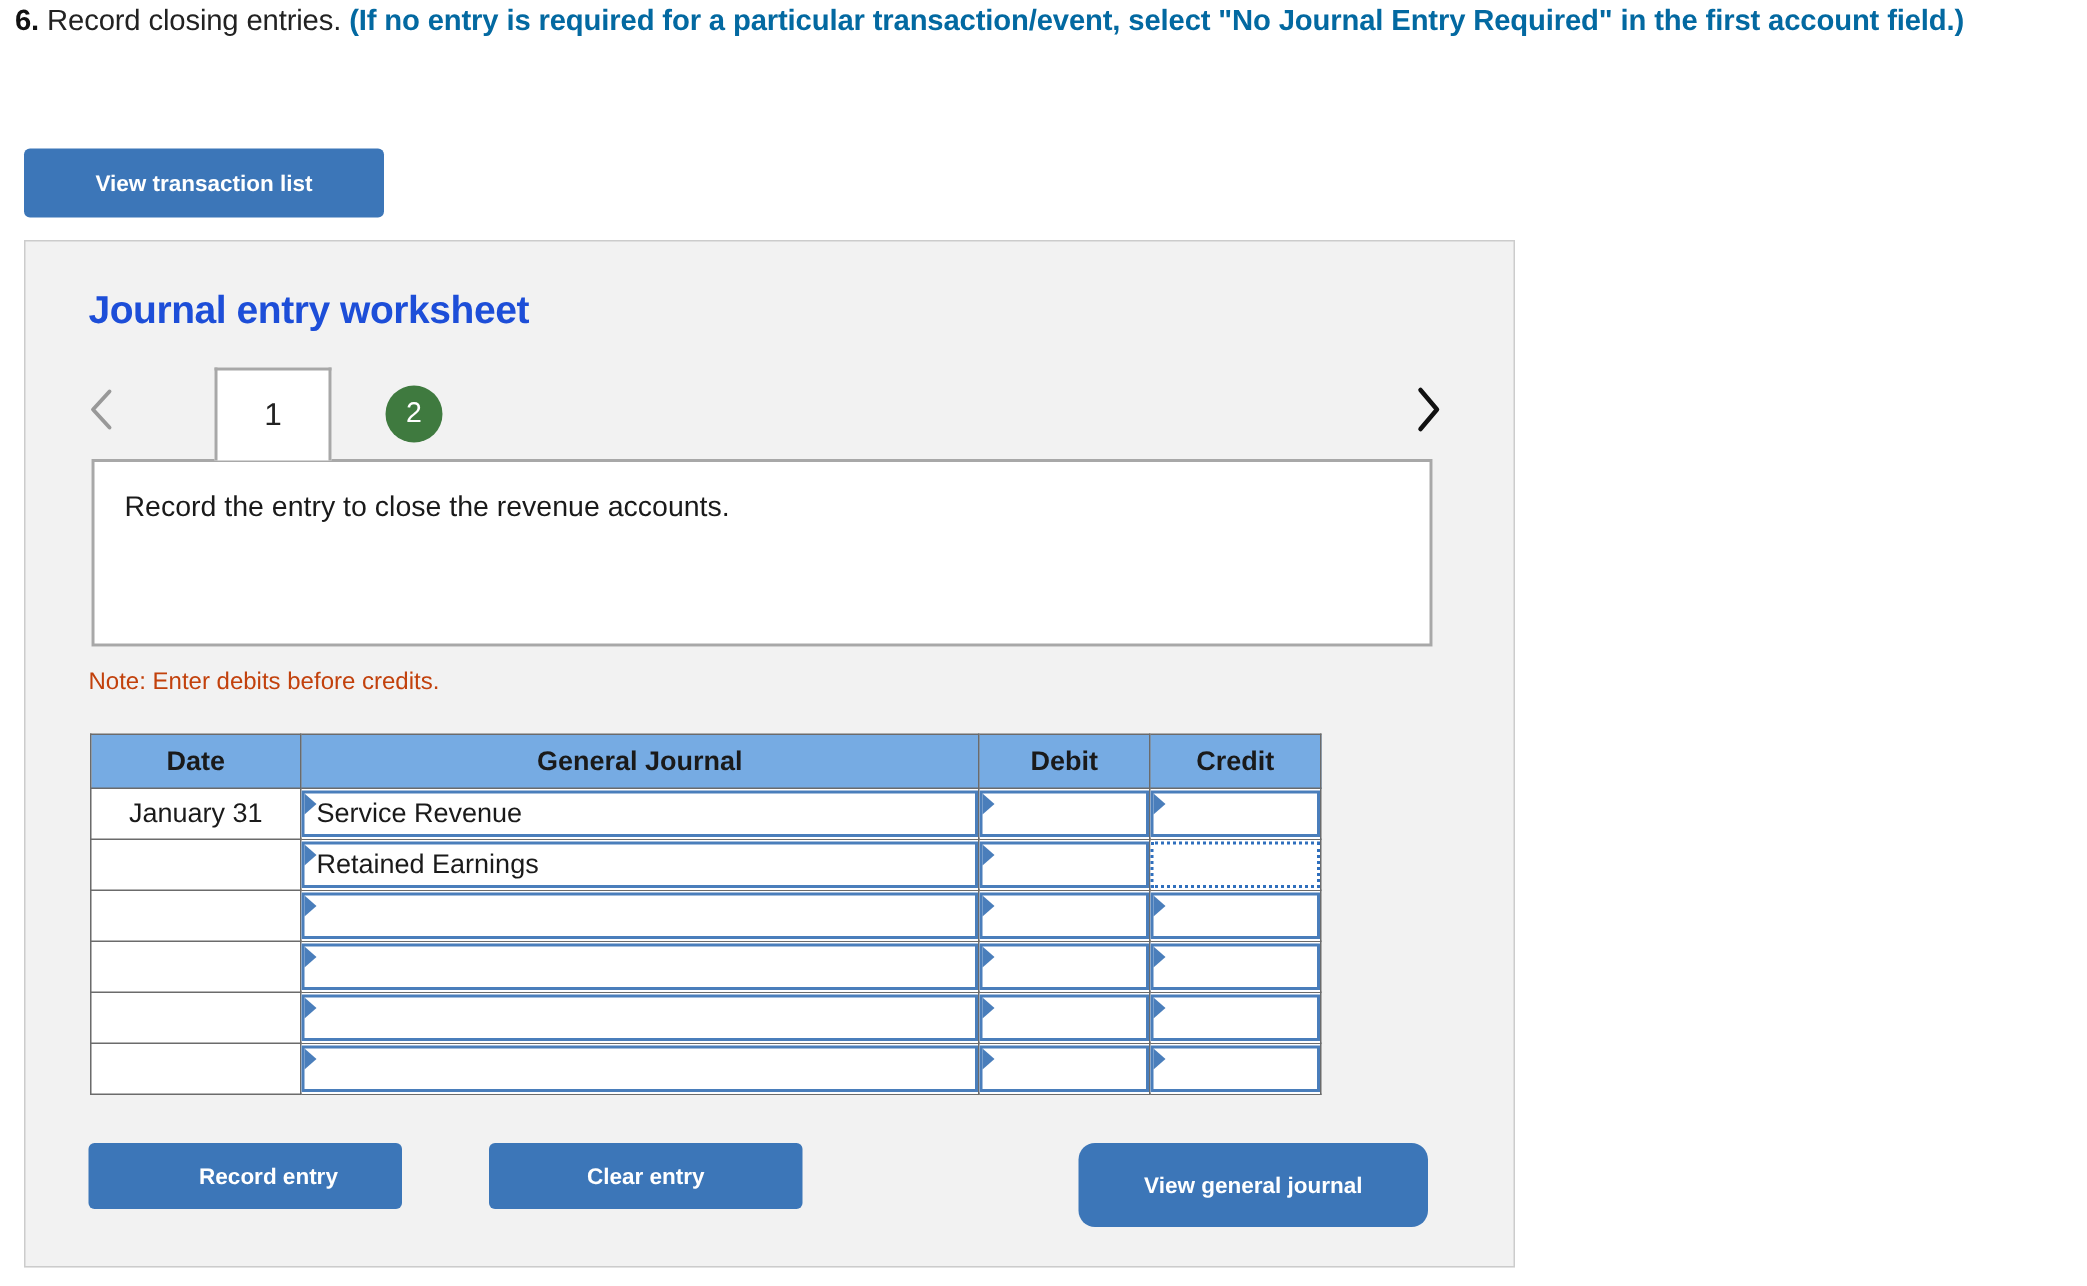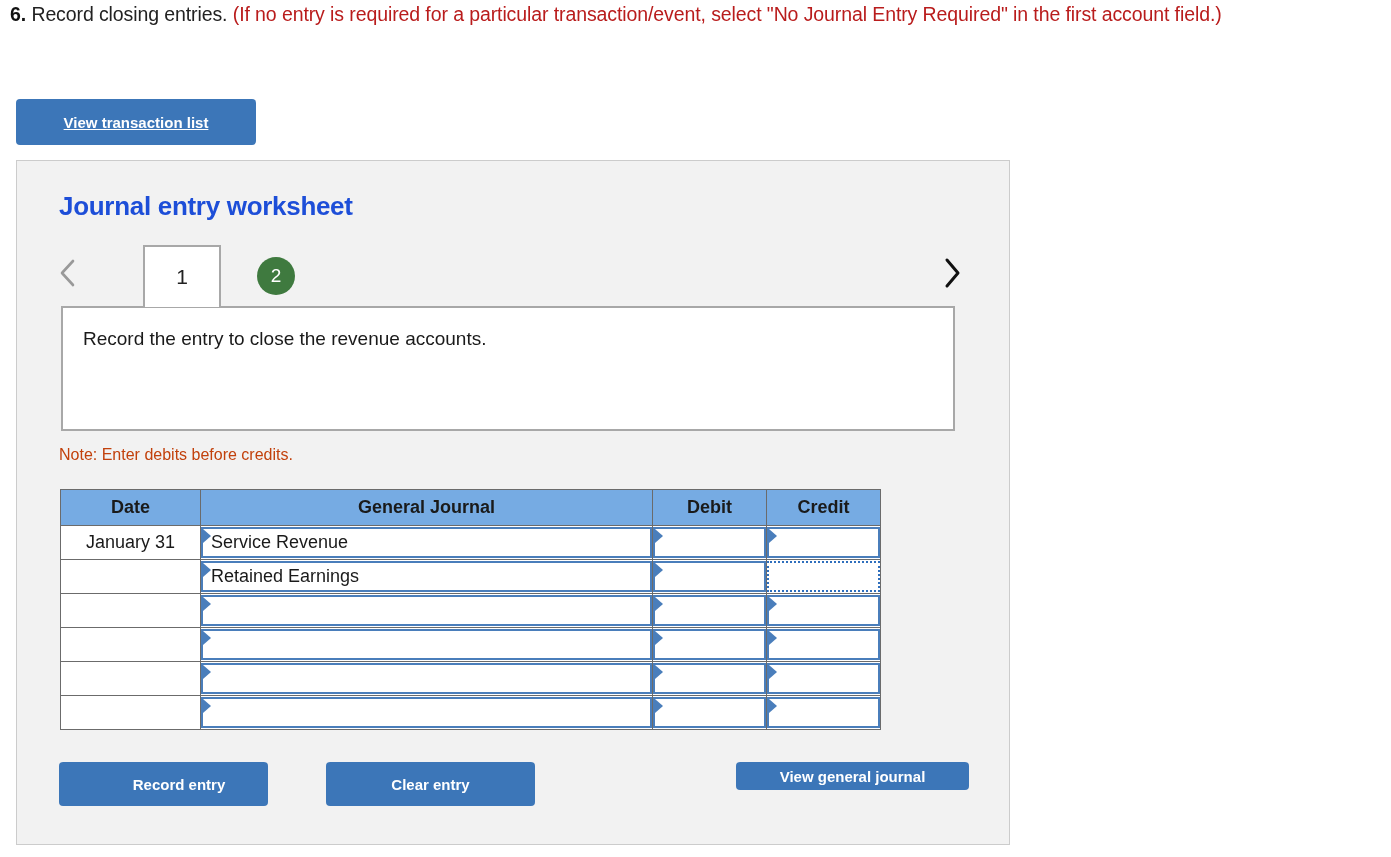--- a/index.html
+++ b/index.html
@@ -22,42 +22,41 @@
     left: 10px;
     top: 0px;
     width: 1381px;
     font-size: 19.5px;
     line-height: 29px;
     color: #222222;
     letter-spacing: -0.1px;
   }
   .prompt .qnum { font-weight: bold; color: #111111; }
   .prompt .qtext { color: #222222; }
-  .prompt .qred { color: #b91c1c; font-weight: normal; text-align: right; }
+  .prompt .qred { color: #0369a1; font-weight: bold; text-align: right; }
 
   
   .btn {
     background: #3c76b8;
     color: #ffffff;
     border: none;
     border-radius: 4px;
     font-family: "Liberation Sans", sans-serif;
     font-weight: bold;
     font-size: 15px;
     cursor: pointer;
     text-align: center;
     white-space: nowrap;
   }
   .btn-view-tx {
     position: absolute;
     left: 16px;
     top: 99px;
     width: 240px;
     height: 46px;
-    text-decoration: underline;
   }
 
   
   .panel {
     position: absolute;
     left: 16px;
     top: 160px;
     width: 994px;
     height: 685px;
     background: #f2f2f2;
@@ -236,24 +235,25 @@
   }
   .btn-clear {
     position: absolute;
     left: 309px;
     top: 601px;
     width: 209px;
     height: 44px;
   }
   .btn-viewgj {
     position: absolute;
-    left: 719px;
+    left: 702px;
     top: 601px;
     width: 233px;
-    height: 28px;
+    height: 56px;
+    border-radius: 11px;
   }
 </style>
 </head>
 <body>
 
 <div class="prompt">
   <span class="qnum">6.</span><span class="qtext"> Record closing entries. </span><span class="qred">(If no entry is required for a particular transaction/event, select "No Journal Entry Required" in the first account field.)</span>
 </div>
 
 <button class="btn btn-view-tx">View transaction list</button>

